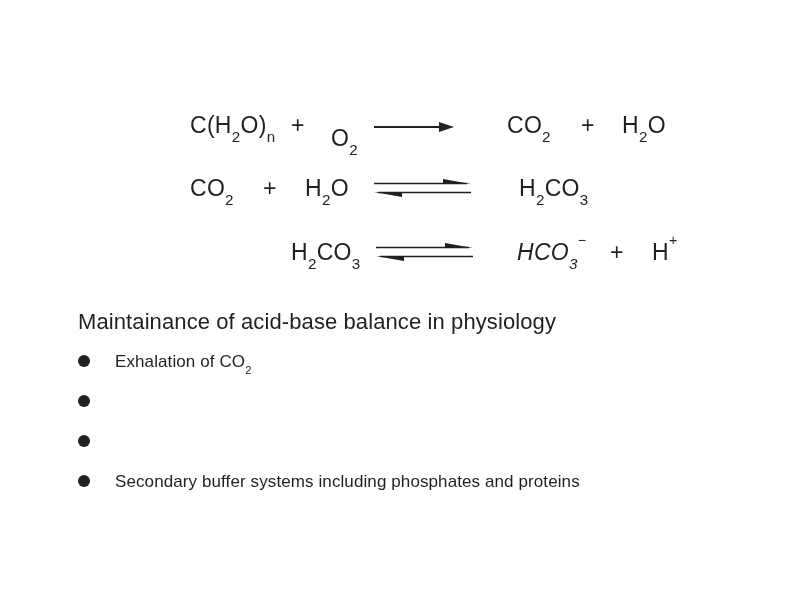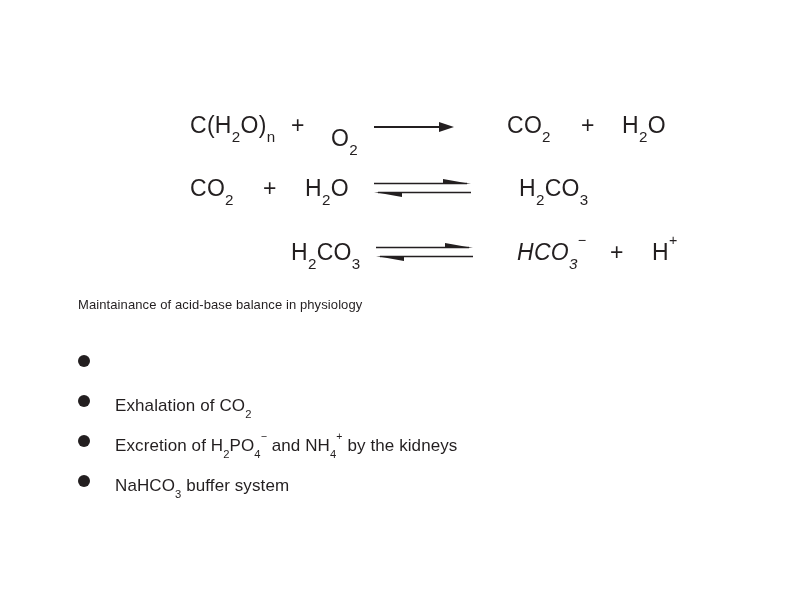--- a/index.html
+++ b/index.html
@@ -20,22 +20,22 @@
     white-space: nowrap;
     letter-spacing: 0.3px;
   }
   .eq-arrow { position: absolute; }
   sub, sup { line-height: 0; }
   sub { font-size: 66%; position: relative; bottom: -0.22em; }
   sup { font-size: 62%; position: relative; top: -0.42em; }
   .heading {
     position: absolute;
     left: 78px;
-    top: 293px;
-    font-size: 13px;
+    top: 310px;
+    font-size: 22px;
     line-height: 24px;
     white-space: nowrap;
     letter-spacing: 0.1px;
   }
   .bullet-row {
     position: absolute;
     left: 78px;
     width: 640px;
     height: 26px;
   }
@@ -49,21 +49,20 @@
     background: #231f20;
   }
   .bullet-text {
     position: absolute;
     left: 37px;
     top: 0;
     font-size: 17px;
     line-height: 24px;
     white-space: nowrap;
     letter-spacing: 0.1px;
-    margin-top: 44px;
   }
   svg { display: block; }
 </style>
 </head>
 <body>
 
 <div class="canvas">
 
   <div>
     <span class="eq-token" style="left:190px; top:113px;"><span>C(H</span><sub>2</sub><span>O)</span><sub>n</sub></span>
@@ -112,24 +111,23 @@
 
   <div class="heading">Maintainance of acid-base balance in physiology</div>
 
   <div>
     <div class="bullet-row" style="top:350px;">
       <span class="bullet-dot"></span>
       <span class="bullet-text"><span>Exhalation of CO</span><sub>2</sub></span>
     </div>
     <div class="bullet-row" style="top:390px;">
       <span class="bullet-dot"></span>
-      <span class="bullet-text"><span>Excretion of H</span><sub>2</sub><span>PO</span><sub>4</sub><sup>−</sup><span> and NH</span><sub>4</sub><sup>+</sup><span> by the kidneys</span></span>
     </div>
     <div class="bullet-row" style="top:430px;">
       <span class="bullet-dot"></span>
-      <span class="bullet-text"><span>NaHCO</span><sub>3</sub><span> buffer system</span></span>
     </div>
     <div class="bullet-row" style="top:470px;">
       <span class="bullet-dot"></span>
+      <span class="bullet-text"><span>Secondary buffer systems including phosphates and proteins</span></span>
     </div>
   </div>
 
 </div>
 
 </body></html>

